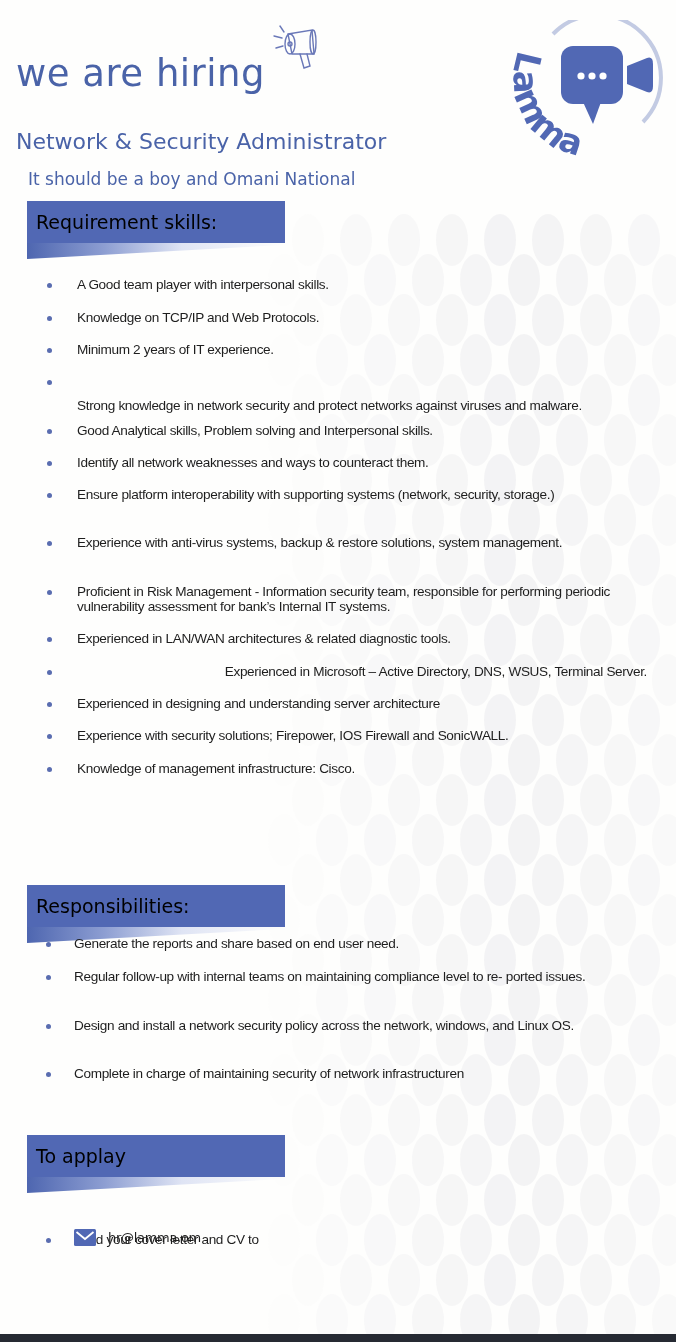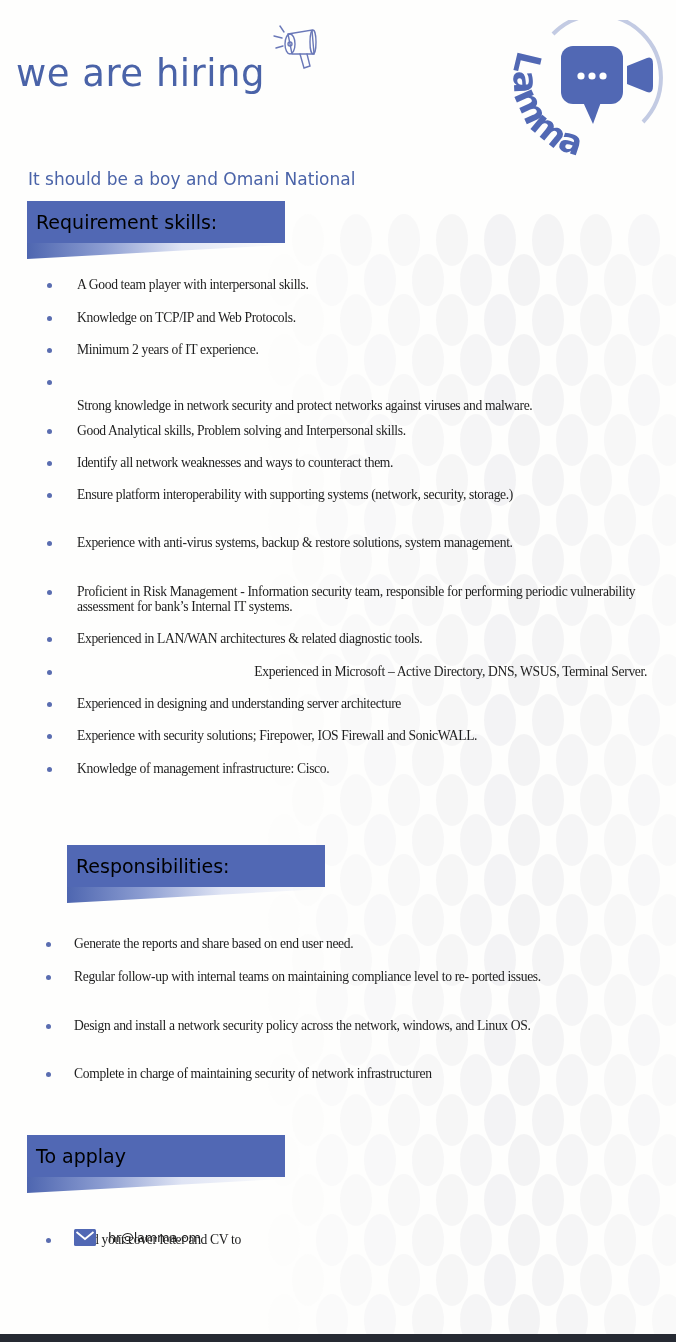--- a/index.html
+++ b/index.html
@@ -53,21 +53,21 @@
     .list { position: absolute; left: 0; width: 676px; margin: 0; padding: 0; list-style: none; }
     .list li {
       position: absolute; left: 0; width: 676px;
     }
     .list .dot {
       position: absolute; width: 5px; height: 5px; border-radius: 50%;
       background: #5a6db0;
     }
     .list .txt {
       position: absolute; font-size: 13.6px; line-height: 15px; color: #1e1e1e;
-      font-family: Liberation Serif, serif; letter-spacing: -0.35px;
+      font-family: Liberation Sans, sans-serif; letter-spacing: -0.35px;
       width: 570px;
     }
     .email-row { position: absolute; left: 74px; top: 1229px; height: 22px; }
     .email-row .mail-icon { position: absolute; left: 0; top: 0; width: 22px; height: 17px; }
     .email-row .email {
       position: absolute; left: 34px; top: 1px; font-size: 13px; color: #1e1e1e;
       font-family: "DejaVu Sans", sans-serif; letter-spacing: -0.3px; white-space: nowrap;
     }
     .bottom-bar { position: absolute; left: 0; top: 1334px; width: 676px; height: 8px; background: #262a33; }
   </style>
@@ -358,20 +358,21 @@
     <path d="M122 46 L142 38 Q148 36 148 44 L148 66 Q148 74 142 72 L122 64 Z" fill="#5168b4"></path>
     <circle cx="76" cy="56" r="3.6" fill="#ffffff"></circle>
     <circle cx="87" cy="56" r="3.6" fill="#ffffff"></circle>
     <circle cx="98" cy="56" r="3.6" fill="#ffffff"></circle>
     <text x="0" y="0" fill="#5168b4" font-size="34" font-family="DejaVu Sans, sans-serif" font-weight="bold">
       <textPath href="#brandArc">Lamma</textPath>
     </text>
     <path id="brandArc" d="M14 30 A78 78 0 0 0 122 128" fill="none"></path>
   </svg>
 
+  <div class="job-title">Network &amp; Security Administrator</div>
   <div class="job-note">It should be a boy and Omani National</div>
 
   <div class="section-header" style="top:201px;">
     <div class="bar"></div>
     <div class="tail"></div>
     <div class="label">Requirement skills:</div>
   </div>
   <ul class="list" id="req-list">
       <li style="top: 277px;">
         <span class="dot" style="left: 47px; top: 6px;"></span>
@@ -424,21 +425,21 @@
       <li style="top: 728px;">
         <span class="dot" style="left: 47px; top: 6px;"></span>
         <span class="txt" style="left: 77px; top: 0px;">Experience with security solutions; Firepower, IOS Firewall and SonicWALL.</span>
       </li>
       <li style="top: 761px;">
         <span class="dot" style="left: 47px; top: 6px;"></span>
         <span class="txt" style="left: 77px; top: 0px;">Knowledge of management infrastructure: Cisco.</span>
       </li>
     </ul>
 
-  <div class="section-header" style="top:845px;margin-left:40px;">
+  <div class="section-header" style="top:885px;">
     <div class="bar"></div>
     <div class="tail"></div>
     <div class="label">Responsibilities:</div>
   </div>
   <ul class="list" id="resp-list">
       <li style="top: 936px;">
         <span class="dot" style="left: 46px; top: 6px;"></span>
         <span class="txt" style="left: 74px; top: 0px;">Generate the reports and share based on end user need.</span>
       </li>
       <li style="top: 969px;">

